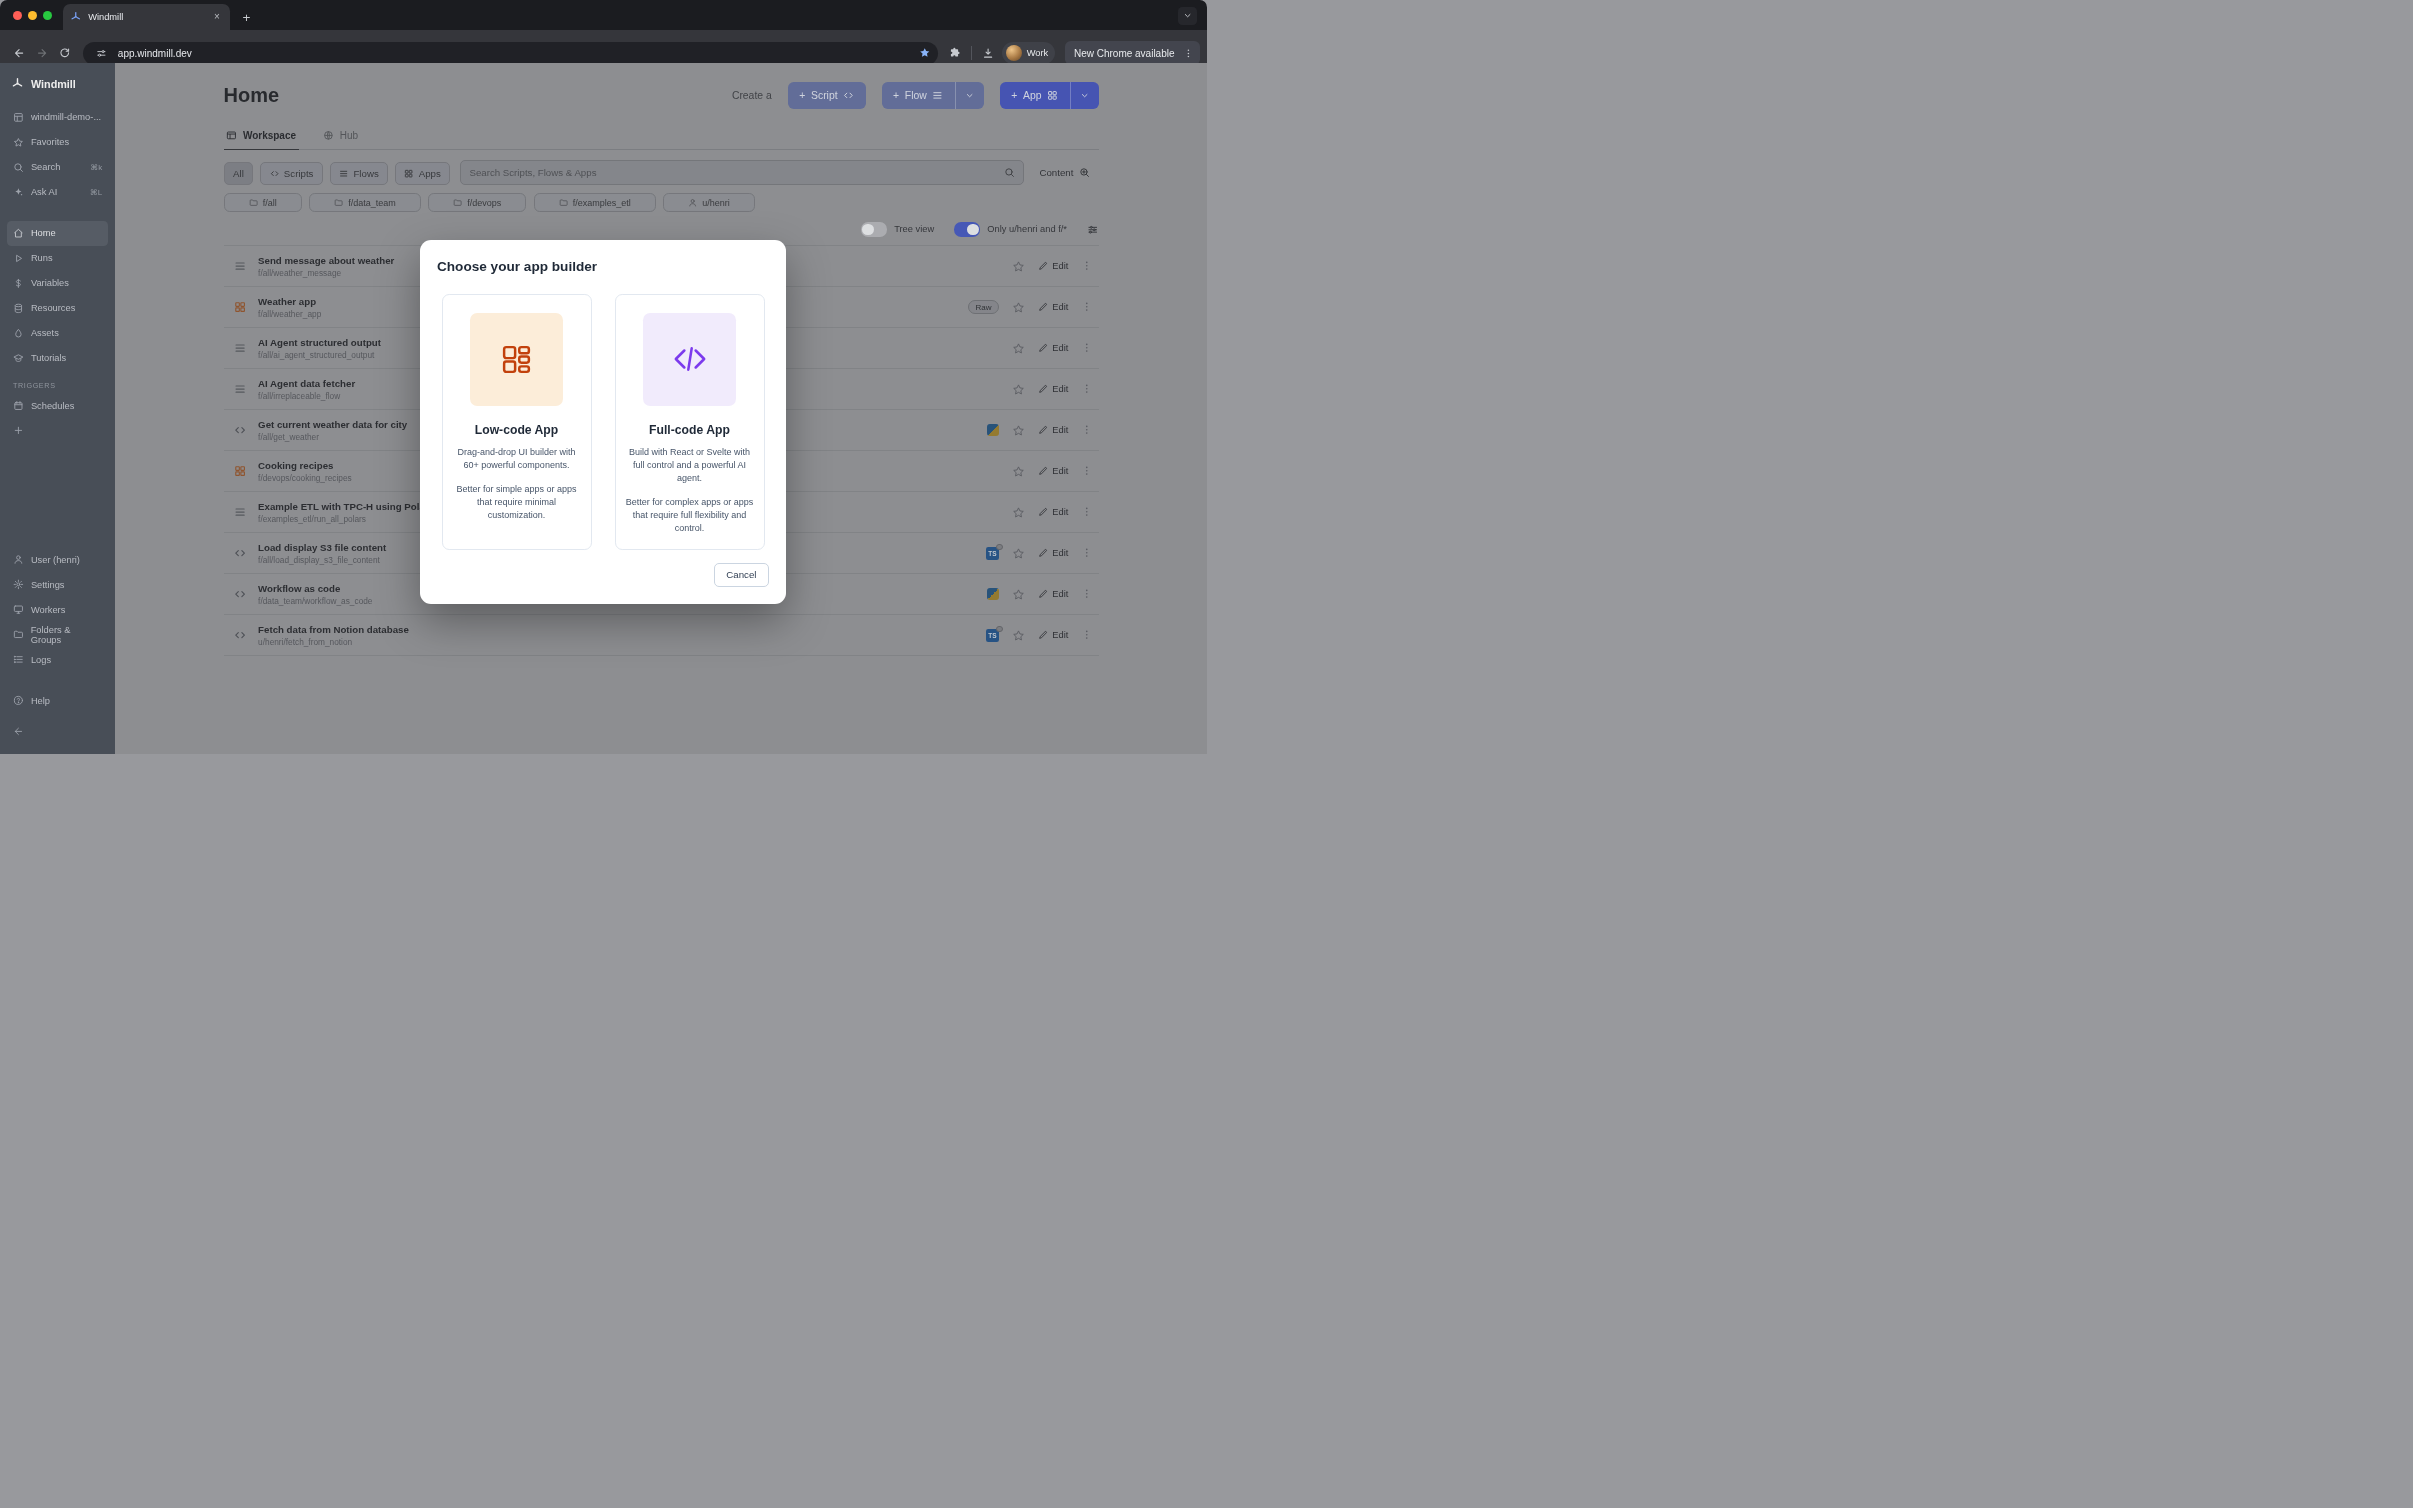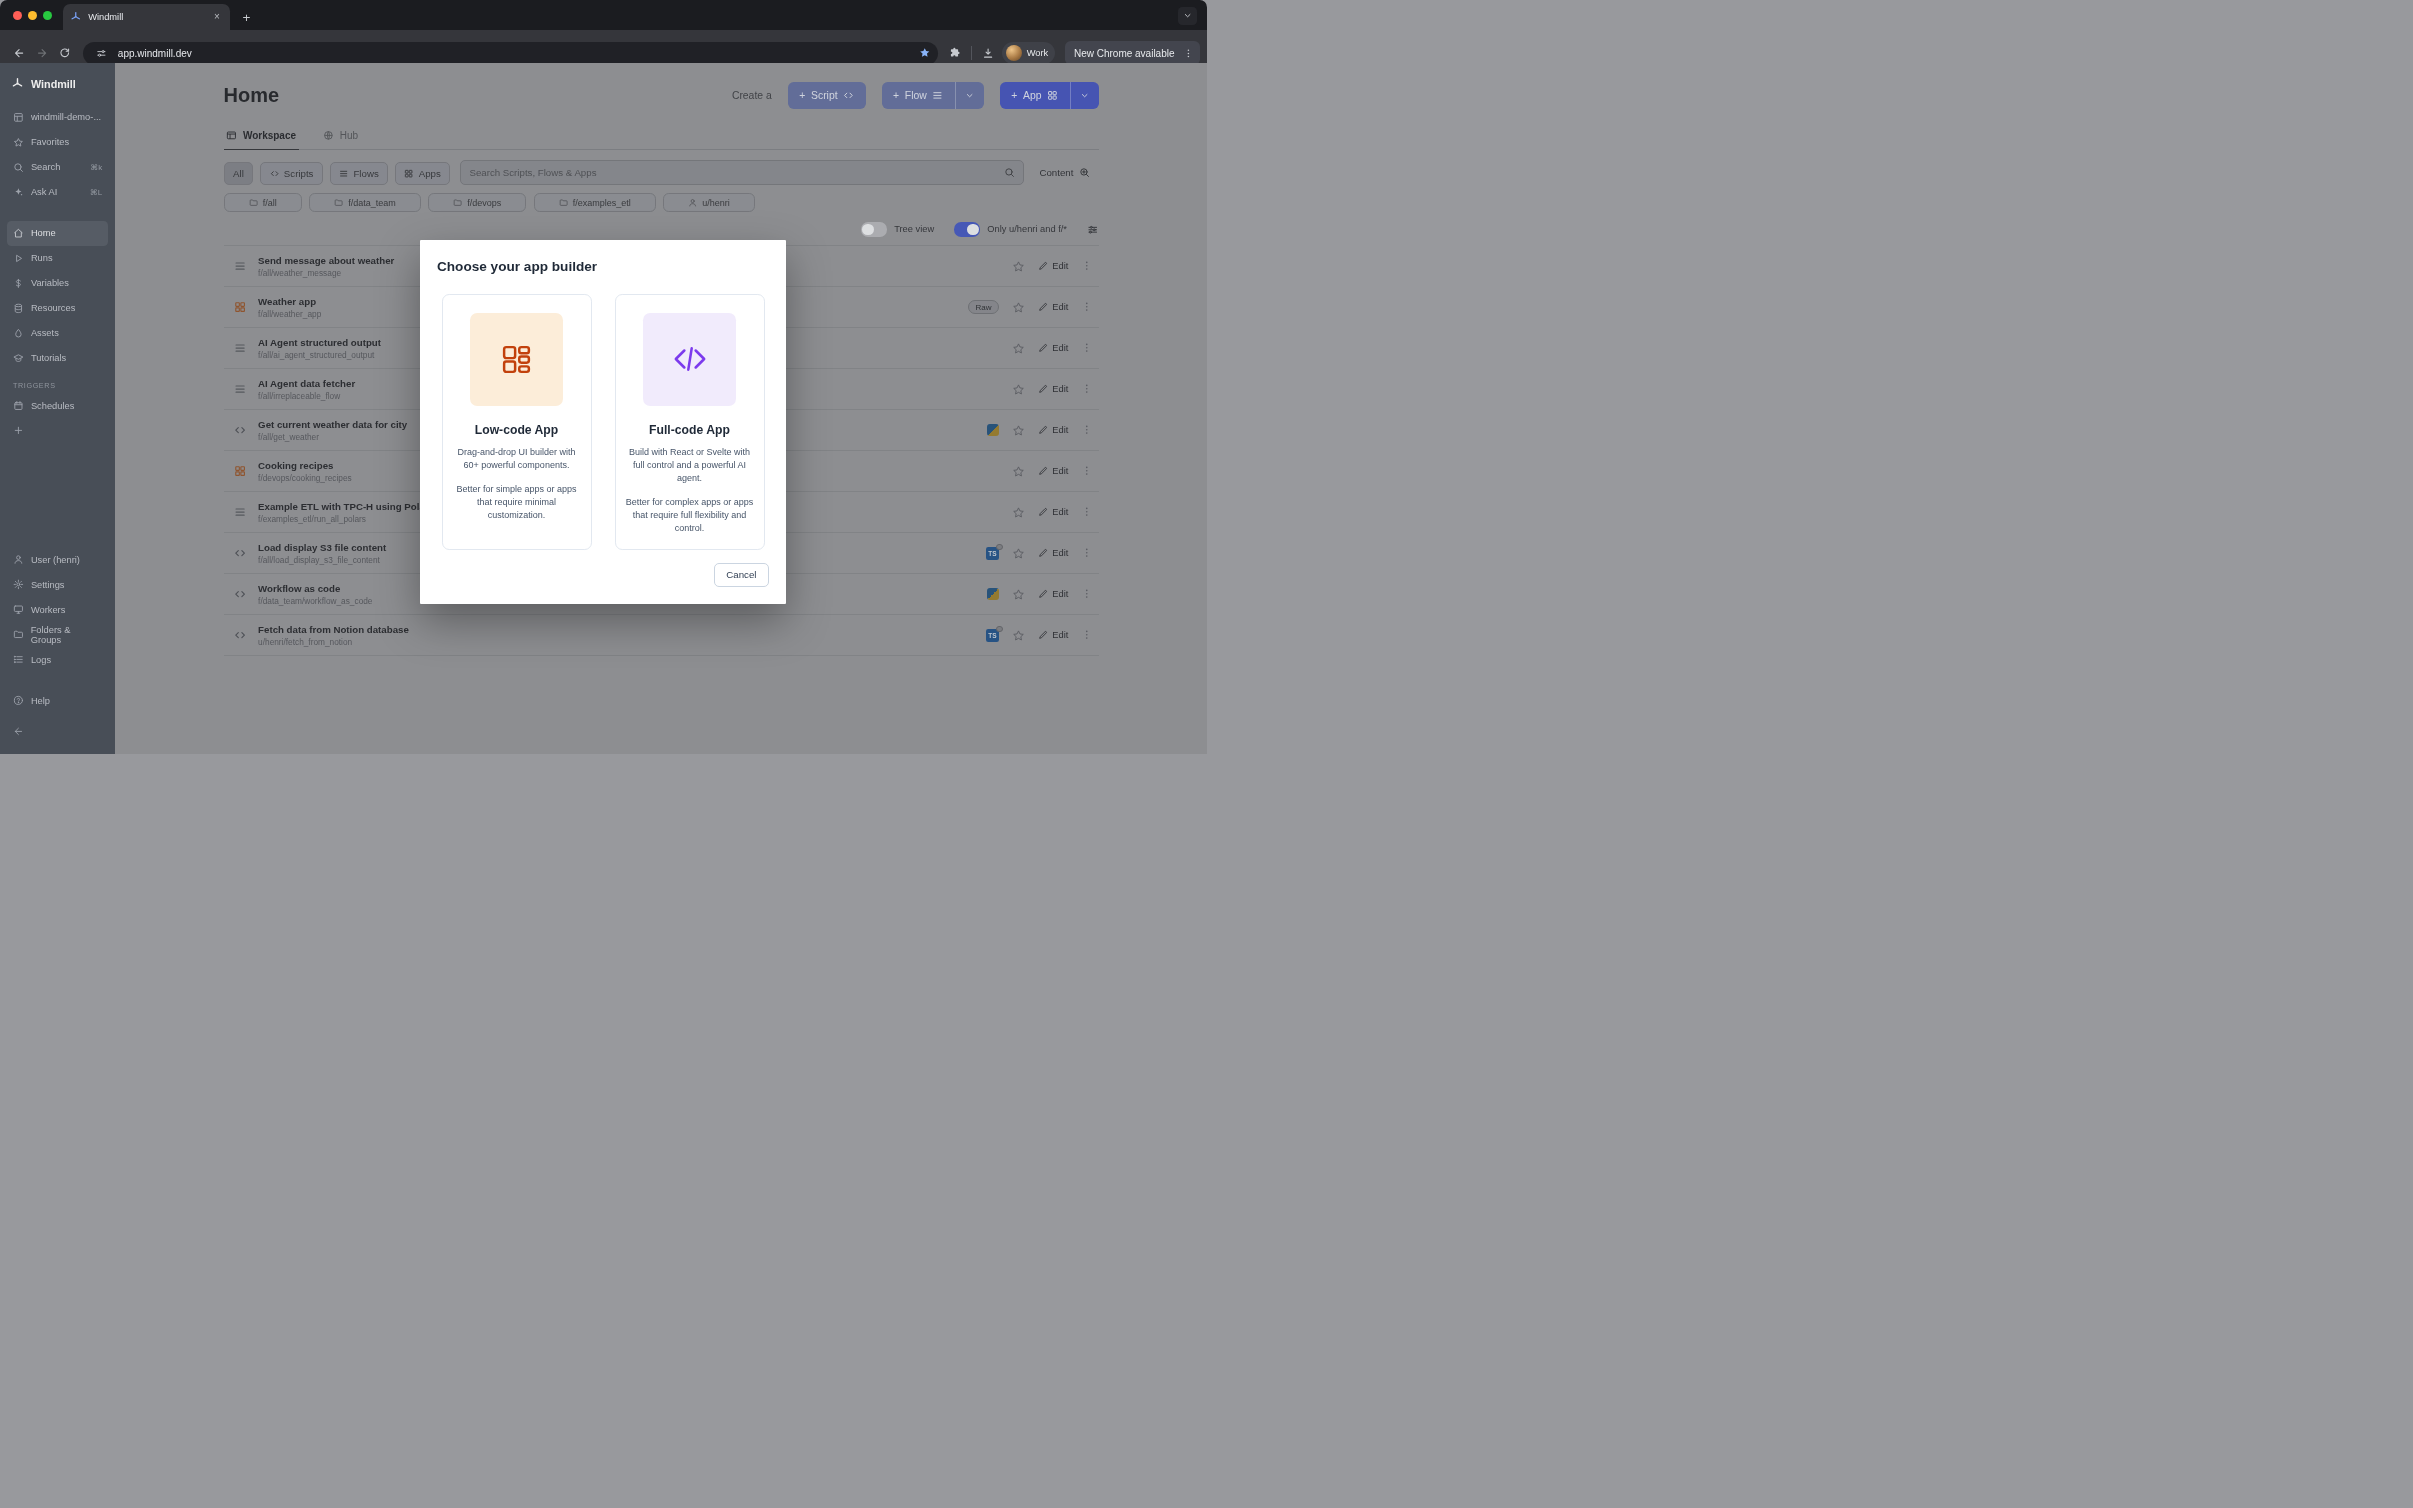--- a/index.html
+++ b/index.html
@@ -111,21 +111,21 @@
     background:linear-gradient(135deg,#2c5a84 50%,#a08434 50%); }
   .tsicon { width:13px; height:13px; border-radius:2.2px; background:#2a5a8f; color:#cfd6de;
     font-size:6.5px; font-weight:700; display:flex; align-items:center; justify-content:center; position:relative; }
   .tsicon .badge { position:absolute; top:-2.9px; right:-3.6px; width:6.5px; height:6.5px; border-radius:50%;
     background:#85878b; border:0.7px solid #6c6e72; }
   .starbtn, .kebab2 { background:none; border:none; display:flex; color:#64666b; }
   .editbtn { display:flex; align-items:center; gap:4.3px; background:none; border:none; color:#333539; font-size:9.3px;justify-content:space-between; }
 
   
   .backdrop { position:absolute; inset:0; background:rgba(0,0,0,.07); }
-  .modal { position:absolute; left:420px; top:177px; width:366px; background:#ffffff; border-radius:1px;
+  .modal { position:absolute; left:420px; top:177px; width:366px; background:#ffffff; border-radius:11px;
     box-shadow:0 17px 43px rgba(0,0,0,.35); padding:18.7px 17px 17px; }
   .modal-title { font-size:13.6px; font-weight:700; color:#1f2937; }
   .cards { display:flex; justify-content:center; gap:23px; margin-top:20px; }
   .card { width:150px; border:0.7px solid #e2e8f0; border-radius:7.2px; padding:18px 9.3px 14.4px;
     display:flex; flex-direction:column; align-items:center; background:#fff; }
   .card-art { width:93px; height:93px; border-radius:7.2px; display:flex; align-items:center; justify-content:center; }
   .art-lowcode { background:#fcedd9; color:#c2410c; }
   .art-fullcode { background:#f1ebfc; color:#7c3aed; }
   .card-title { margin-top:17px; font-size:12.2px; font-weight:700; color:#1f2937; }
   .card-desc { margin-top:9.3px; font-size:9px; line-height:1.45; color:#475569; text-align:center; }

